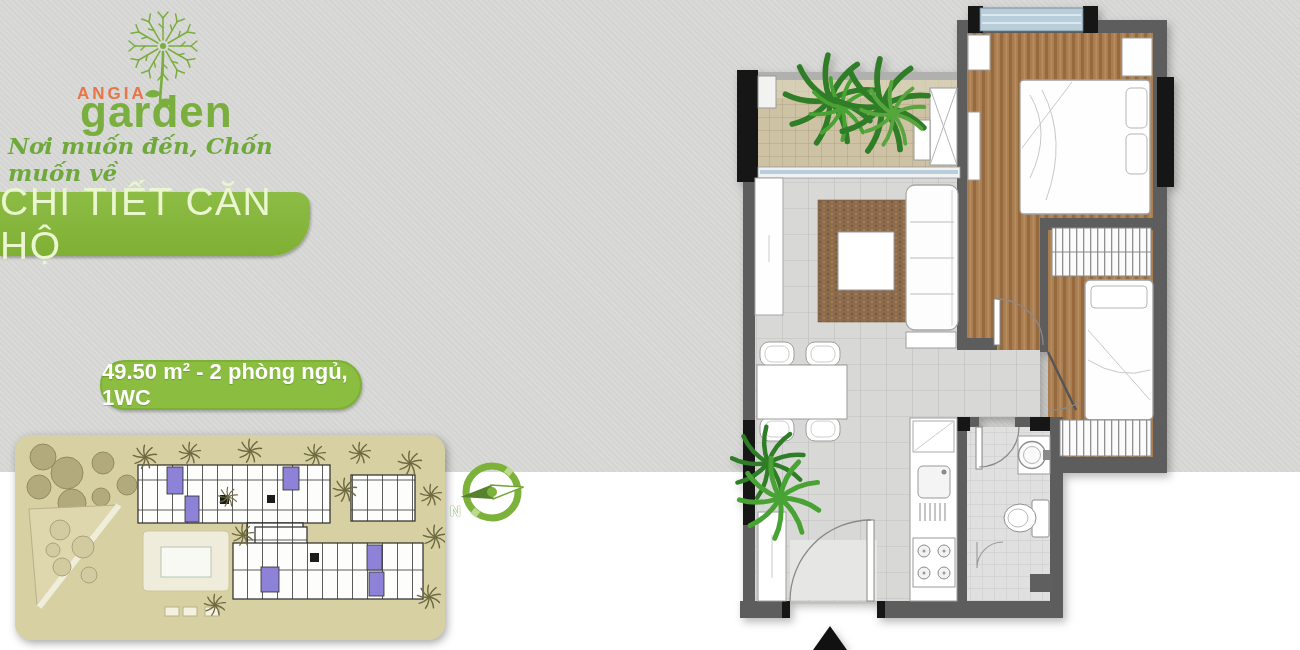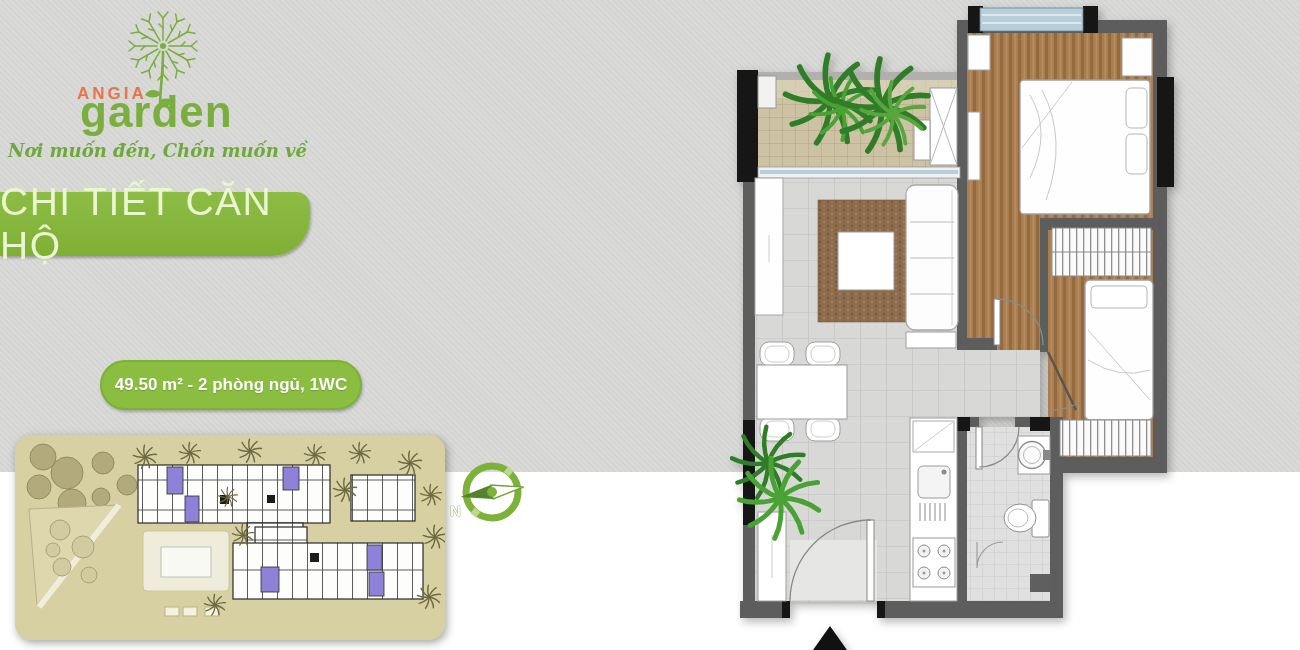--- a/index.html
+++ b/index.html
@@ -4,30 +4,30 @@
 <style>
   html,body{margin:0;padding:0;}
   body{width:1300px;height:650px;overflow:hidden;font-family:"Liberation Sans",sans-serif;}
   .stage{position:relative;width:1300px;height:472px;background:#d8d8d6;
     background-image:repeating-linear-gradient(45deg,rgba(255,255,255,.05) 0 2px,rgba(0,0,0,.018) 2px 4px);}
   .abs{position:absolute;}
   
   .logo-svg{left:108px;top:2px;width:110px;height:112px;}
   .brand-an{left:77px;top:84px;font-size:17px;font-weight:bold;letter-spacing:3px;color:#e8744a;}
   .brand-garden{left:80px;top:90px;font-size:44px;font-weight:bold;letter-spacing:1px;color:#7aaf3f;line-height:1;}
-  .tagline{left:8px;top:140px;width:300px;font-family:"DejaVu Serif",serif;font-style:italic;font-weight:bold;
-    font-size:18px;color:#6fa93c;}
+  .tagline{left:8px;top:132px;width:300px;font-family:"DejaVu Serif",serif;font-style:italic;font-weight:bold;
+    font-size:23px;color:#6fa93c;}
   
   .banner{left:0;top:192px;width:310px;height:64px;background:linear-gradient(#8dbc45,#7fb034);
     border-radius:0 14px 38px 0;box-shadow:1px 2px 3px rgba(0,0,0,.28);display:flex;align-items:center;justify-content:center;}
   .banner span{font-size:39px;letter-spacing:1.5px;color:#e9f6cf;}
   
   .pill{left:100px;top:360px;width:262px;height:50px;background:#8abd40;border:2px solid #7cb136;border-radius:27px;
     box-shadow:1px 2px 3px rgba(0,0,0,.25);display:flex;align-items:center;justify-content:center;box-sizing:border-box;}
-  .pill span{font-size:17px;font-weight:bold;color:#ffffff;text-shadow:0 1px 1px rgba(0,0,0,.18);}
+  .pill span{font-size:22px;font-weight:bold;color:#ffffff;text-shadow:0 1px 1px rgba(0,0,0,.18);}
   
   .siteplan{left:15px;top:435px;width:430px;height:205px;filter:drop-shadow(2px 3px 4px rgba(0,0,0,.35));}
   .compass{left:448px;top:450px;width:84px;height:84px;}
   .floorplan{left:730px;top:0;width:470px;height:650px;filter:drop-shadow(3px 4px 4px rgba(0,0,0,.28));}
 </style>
 </head>
 <body>
 
 <div class="stage">
 

